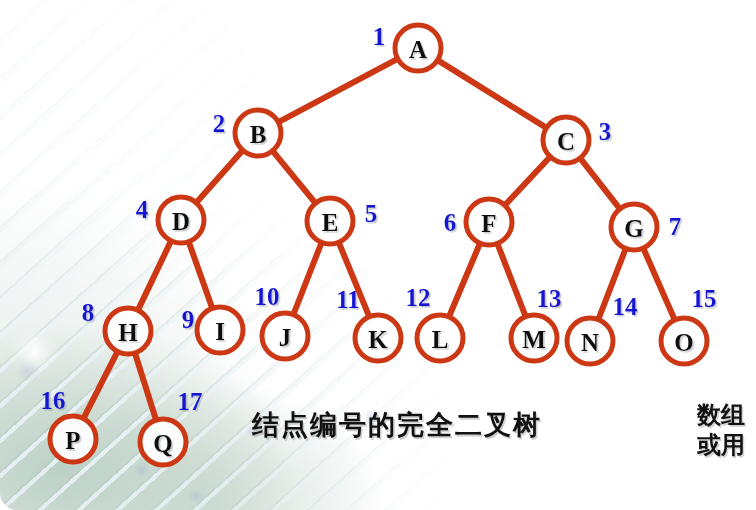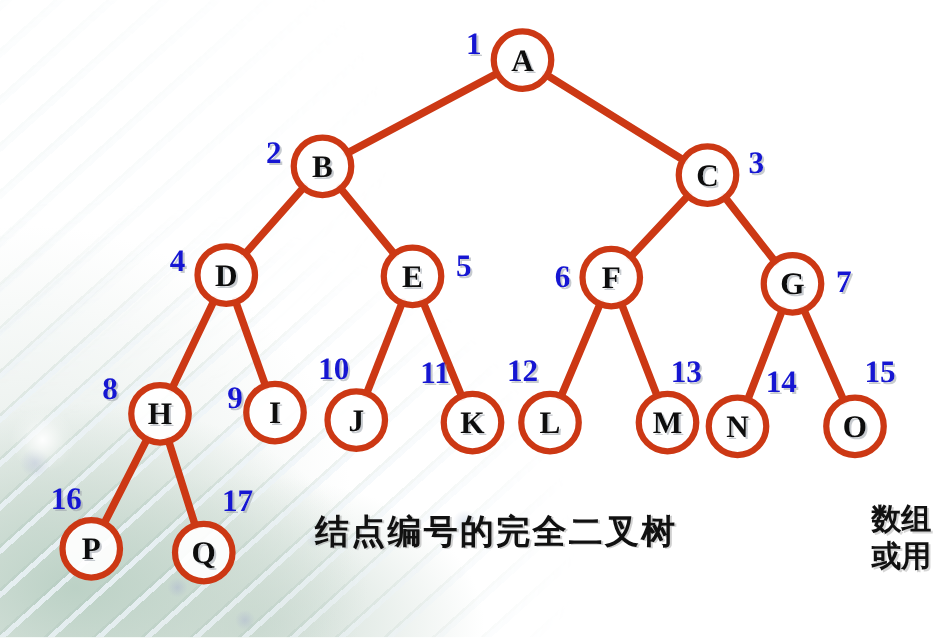--- a/index.html
+++ b/index.html
@@ -13,20 +13,21 @@
     font-family: "Liberation Serif", serif;
     background: #ffffff;
     overflow: hidden;
   }
   #stage {
     position: relative;
     width: 756px;
     height: 510px;
     background: #ffffff;
     overflow: hidden;
+    border-radius: 17px;
   }
   
   .bg-layer {
     position: absolute;
     inset: 0;
     pointer-events: none;
   }
   .bg-board {
     background:
       radial-gradient(ellipse 300px 190px at 60px 470px, rgba(186,208,196,0.95) 0%, rgba(200,216,206,0.65) 42%, rgba(255,255,255,0) 78%),

